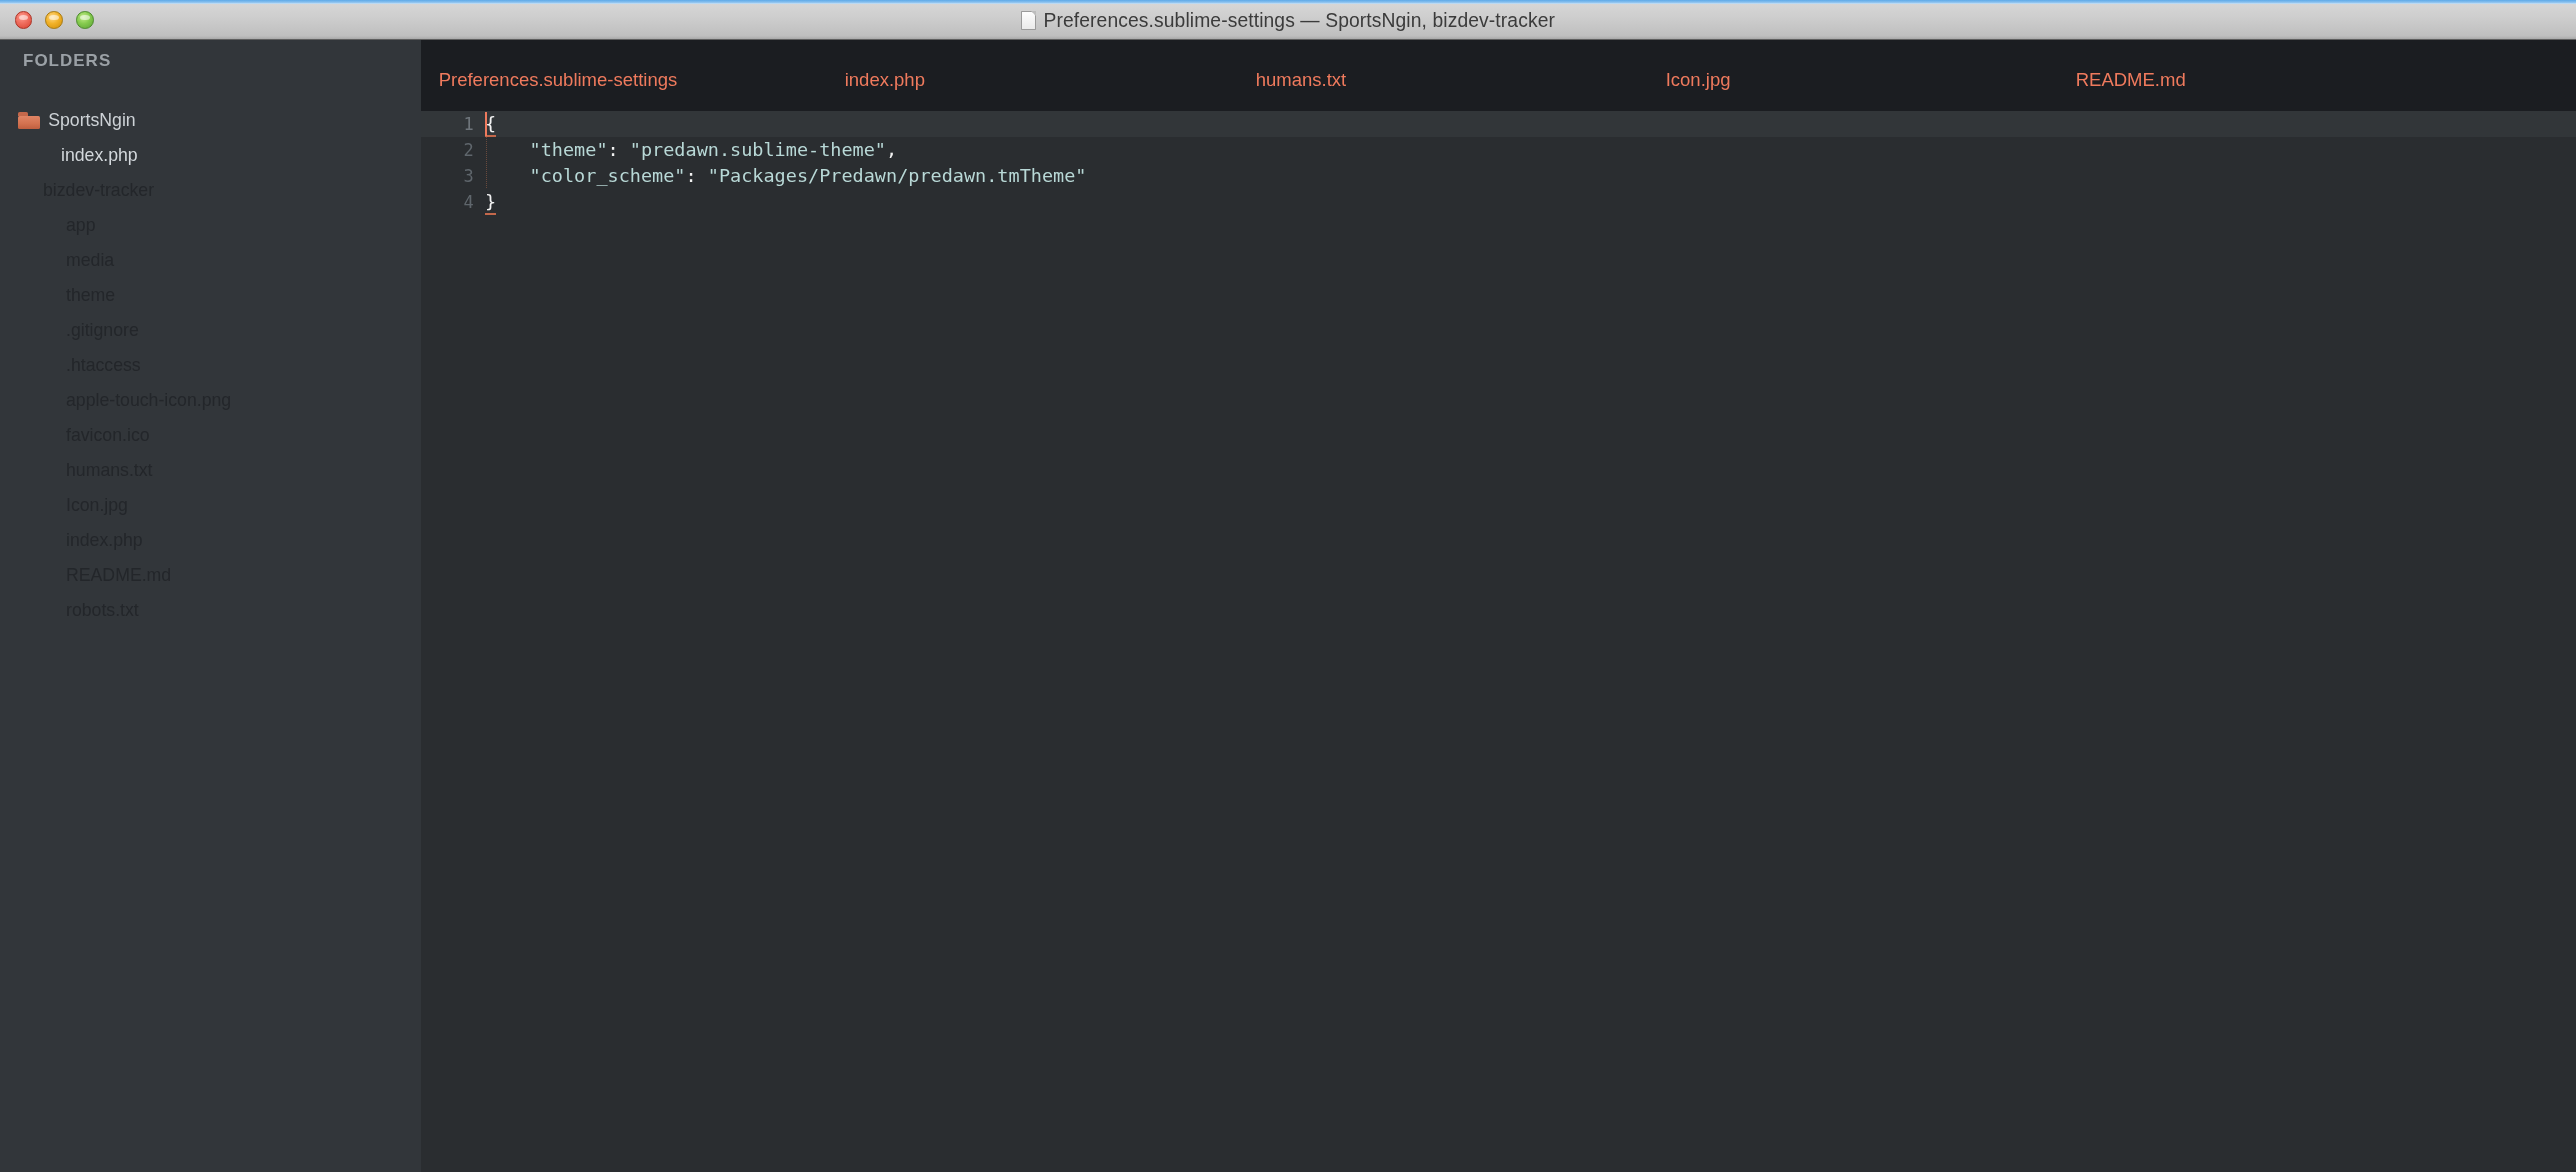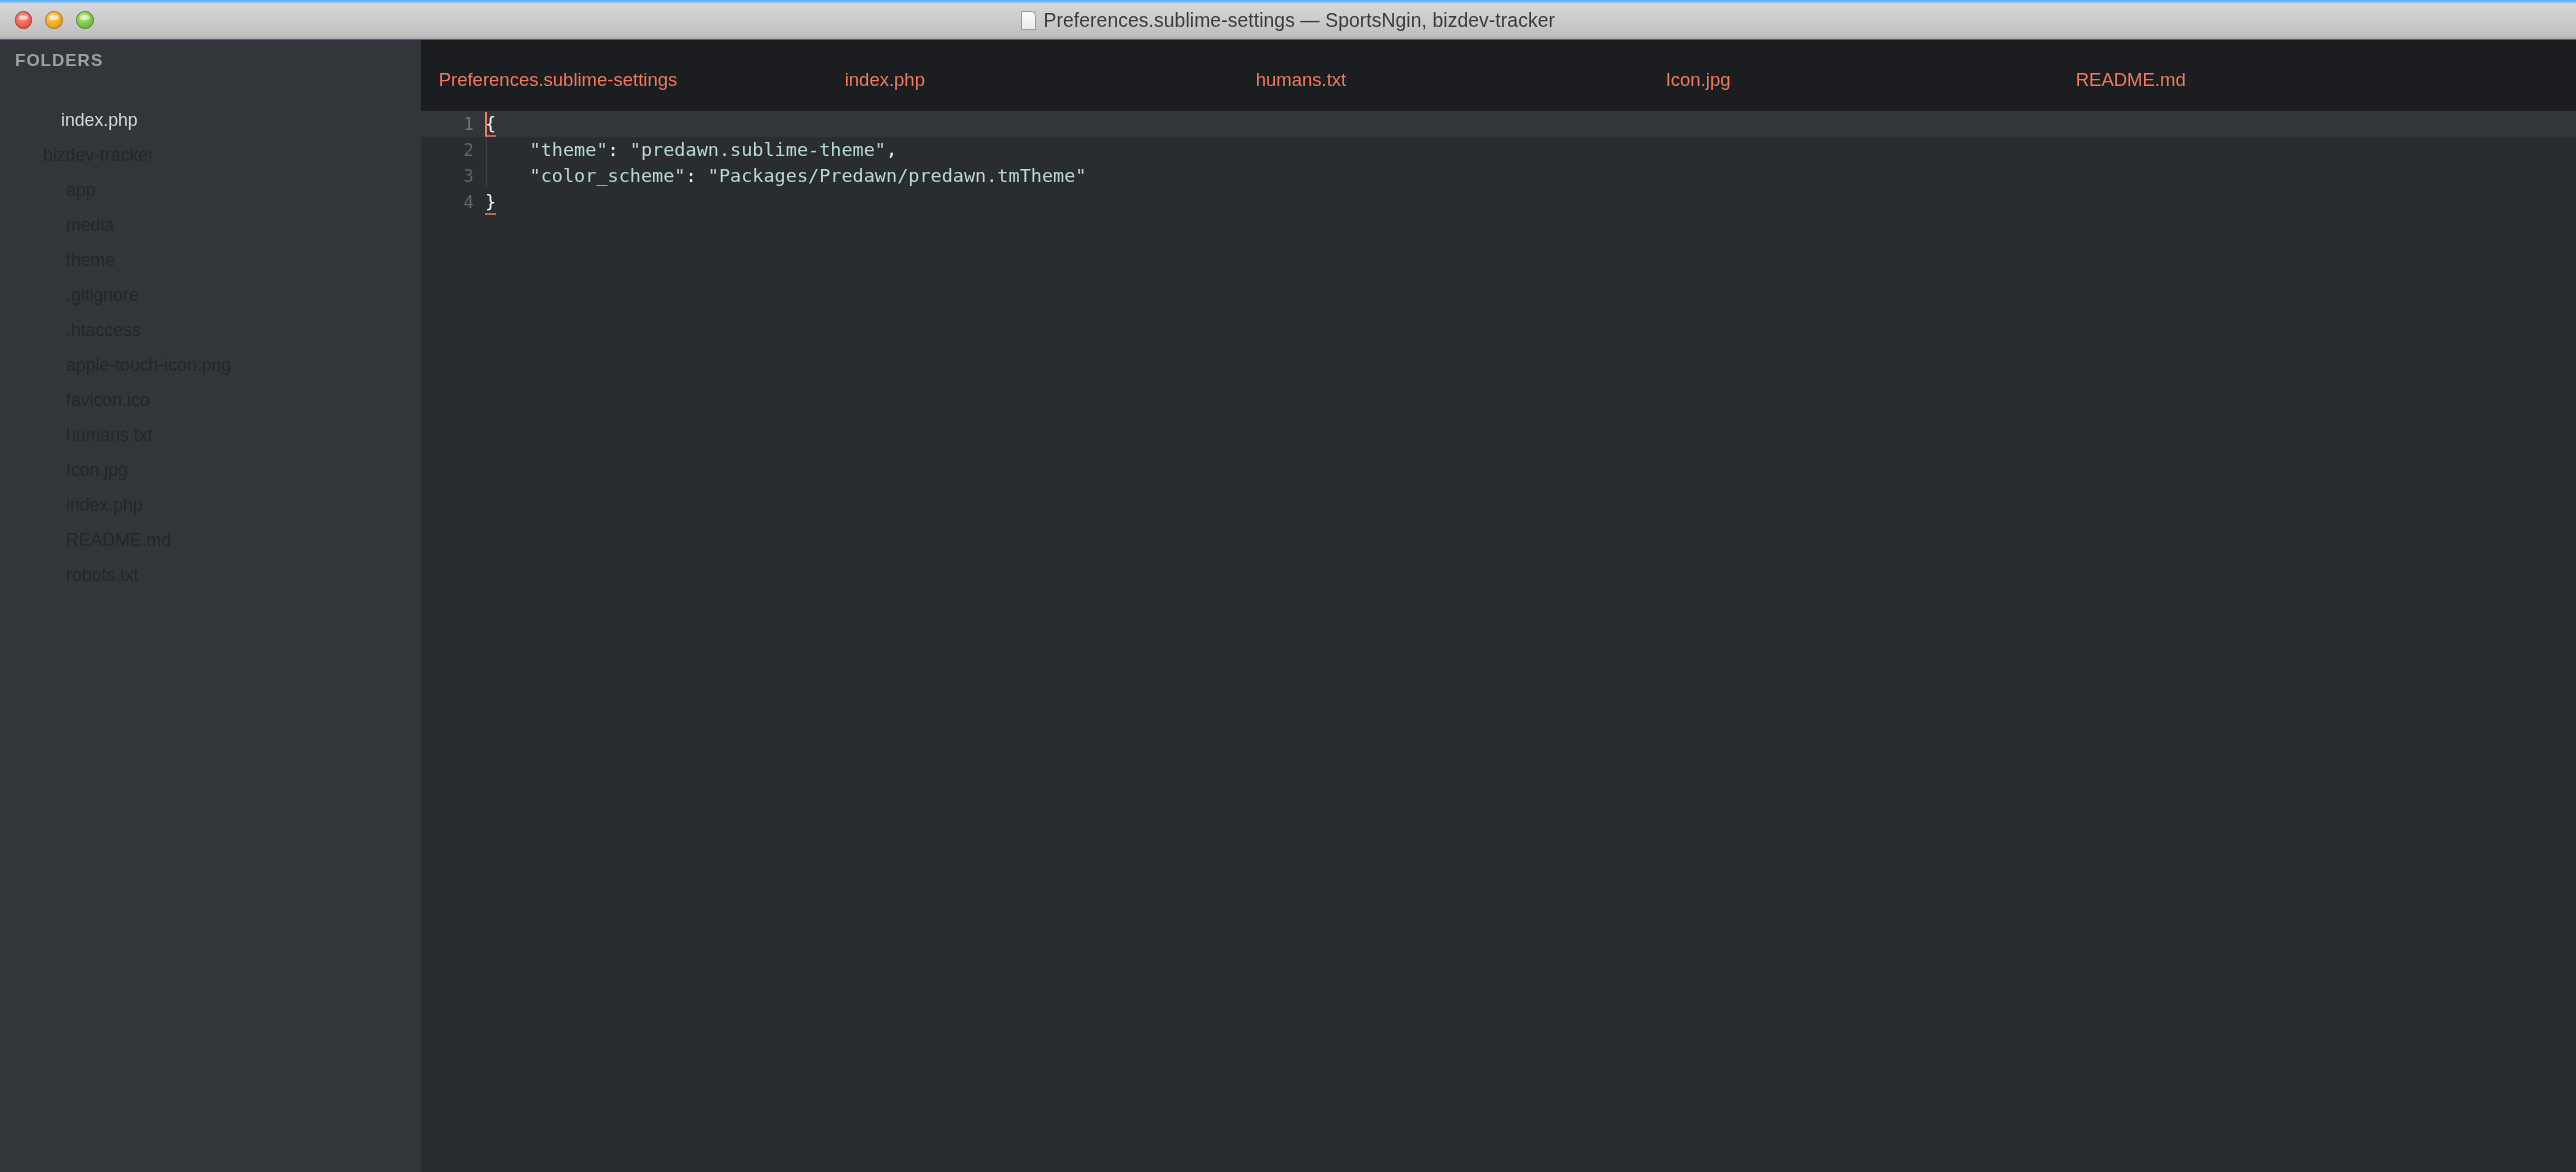--- a/index.html
+++ b/index.html
@@ -111,21 +111,21 @@
     position: absolute;
     top: 40px;
     left: 0;
     width: 421px;
     height: 1133px;
     background: #32363a;
     overflow: hidden;
   }
   .sidebar-heading {
     position: absolute;
-    left: 15px;
+    left: 23px;
     top: 11.3px;
     font-size: 17px;
     font-weight: bold;
     letter-spacing: 1px;
     color: #9ba1a6;
   }
   .tree {
     position: absolute;
     left: 0;
     top: 63px;
@@ -288,20 +288,21 @@
       <div class="light light-close"></div>
       <div class="light light-min"></div>
       <div class="light light-max"></div>
     </div>
     <div class="window-title"><span class="title-doc-icon"></span><span>Preferences.sublime-settings — SportsNgin, bizdev-tracker</span></div>
   </div>
 
   <div class="sidebar">
     <div class="sidebar-heading">FOLDERS</div>
     <div class="tree" id="tree">
+        <div class="tree-row root"><span class="folder-icon"><span class="tabpart"></span><span class="body"></span></span><span>SportsNgin</span></div>
         <div class="tree-row lvl1"><span>index.php</span></div>
         <div class="tree-row folder-sub"><span>bizdev-tracker</span></div>
         <div class="tree-row lvl2"><span>app</span></div>
         <div class="tree-row lvl2"><span>media</span></div>
         <div class="tree-row lvl2"><span>theme</span></div>
         <div class="tree-row lvl2"><span>.gitignore</span></div>
         <div class="tree-row lvl2"><span>.htaccess</span></div>
         <div class="tree-row lvl2"><span>apple-touch-icon.png</span></div>
         <div class="tree-row lvl2"><span>favicon.ico</span></div>
         <div class="tree-row lvl2"><span>humans.txt</span></div>

